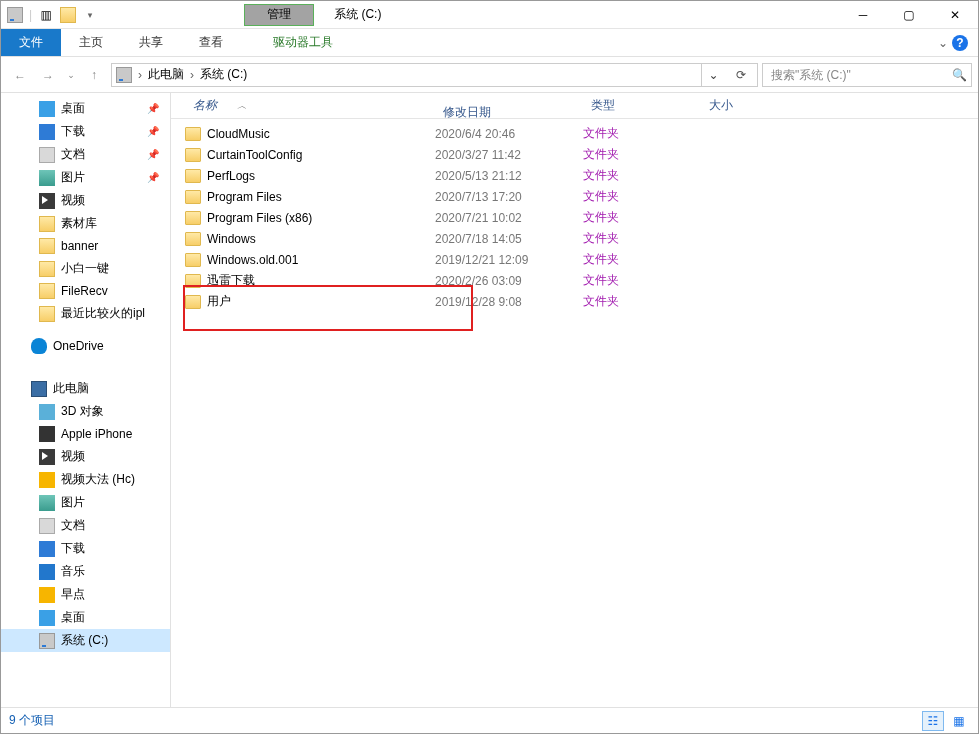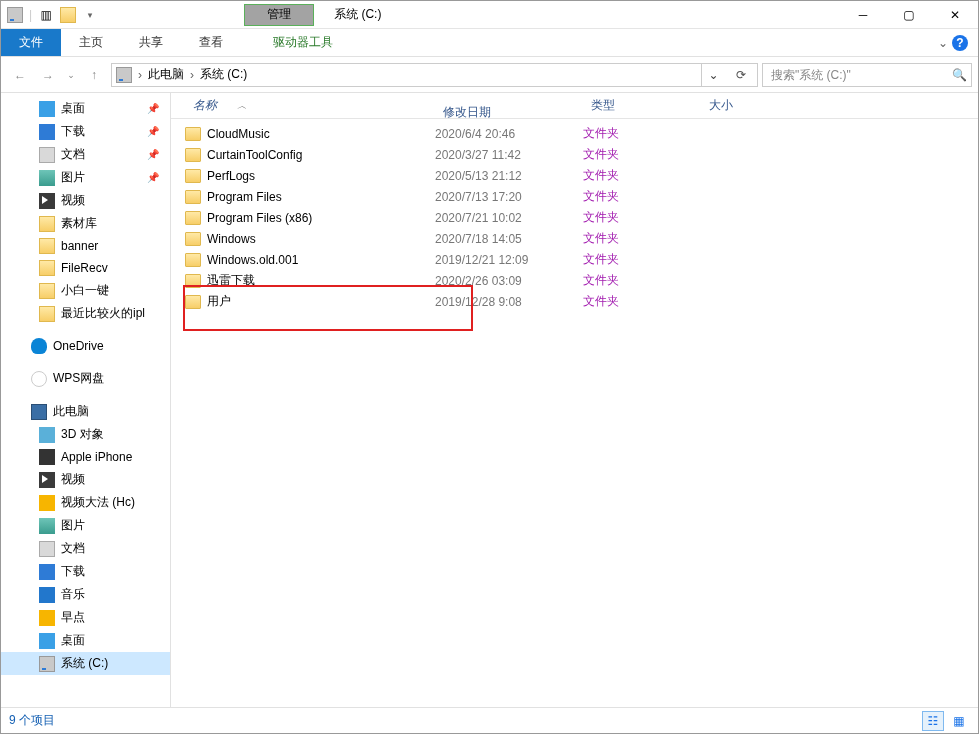--- a/index.html
+++ b/index.html
@@ -182,40 +182,36 @@
     <div class="tree-item l1">
         <span class="tree-icon ic-folder"></span>
         <span>素材库</span>
       </div>
     <div class="tree-item l1">
         <span class="tree-icon ic-folder"></span>
         <span>banner</span>
       </div>
     <div class="tree-item l1">
         <span class="tree-icon ic-folder"></span>
+        <span>小白一键</span>
+      </div>
+    <div class="tree-item l1">
+        <span class="tree-icon ic-folder"></span>
         <span>FileRecv</span>
-      </div>
-    <div class="tree-item l1">
-        <span class="tree-icon ic-folder"></span>
-        <span>小白一键</span>
       </div>
     <div class="tree-item l1">
         <span class="tree-icon ic-folder"></span>
         <span>最近比较火的ipl</span>
       </div>
     <div class="tree-gap"></div>
     <div class="tree-item l0">
         <span class="tree-icon ic-onedrive"></span>
         <span>OneDrive</span>
       </div>
     <div class="tree-gap"></div>
-    <div class="tree-item l0">
-        <span class="tree-icon ic-wps"></span>
-        <span>WPS网盘</span>
-      </div>
     <div class="tree-gap"></div>
     <div class="tree-item l0">
         <span class="tree-icon ic-thispc"></span>
         <span>此电脑</span>
       </div>
     <div class="tree-item l1">
         <span class="tree-icon ic-3d"></span>
         <span>3D 对象</span>
       </div>
     <div class="tree-item l1">

